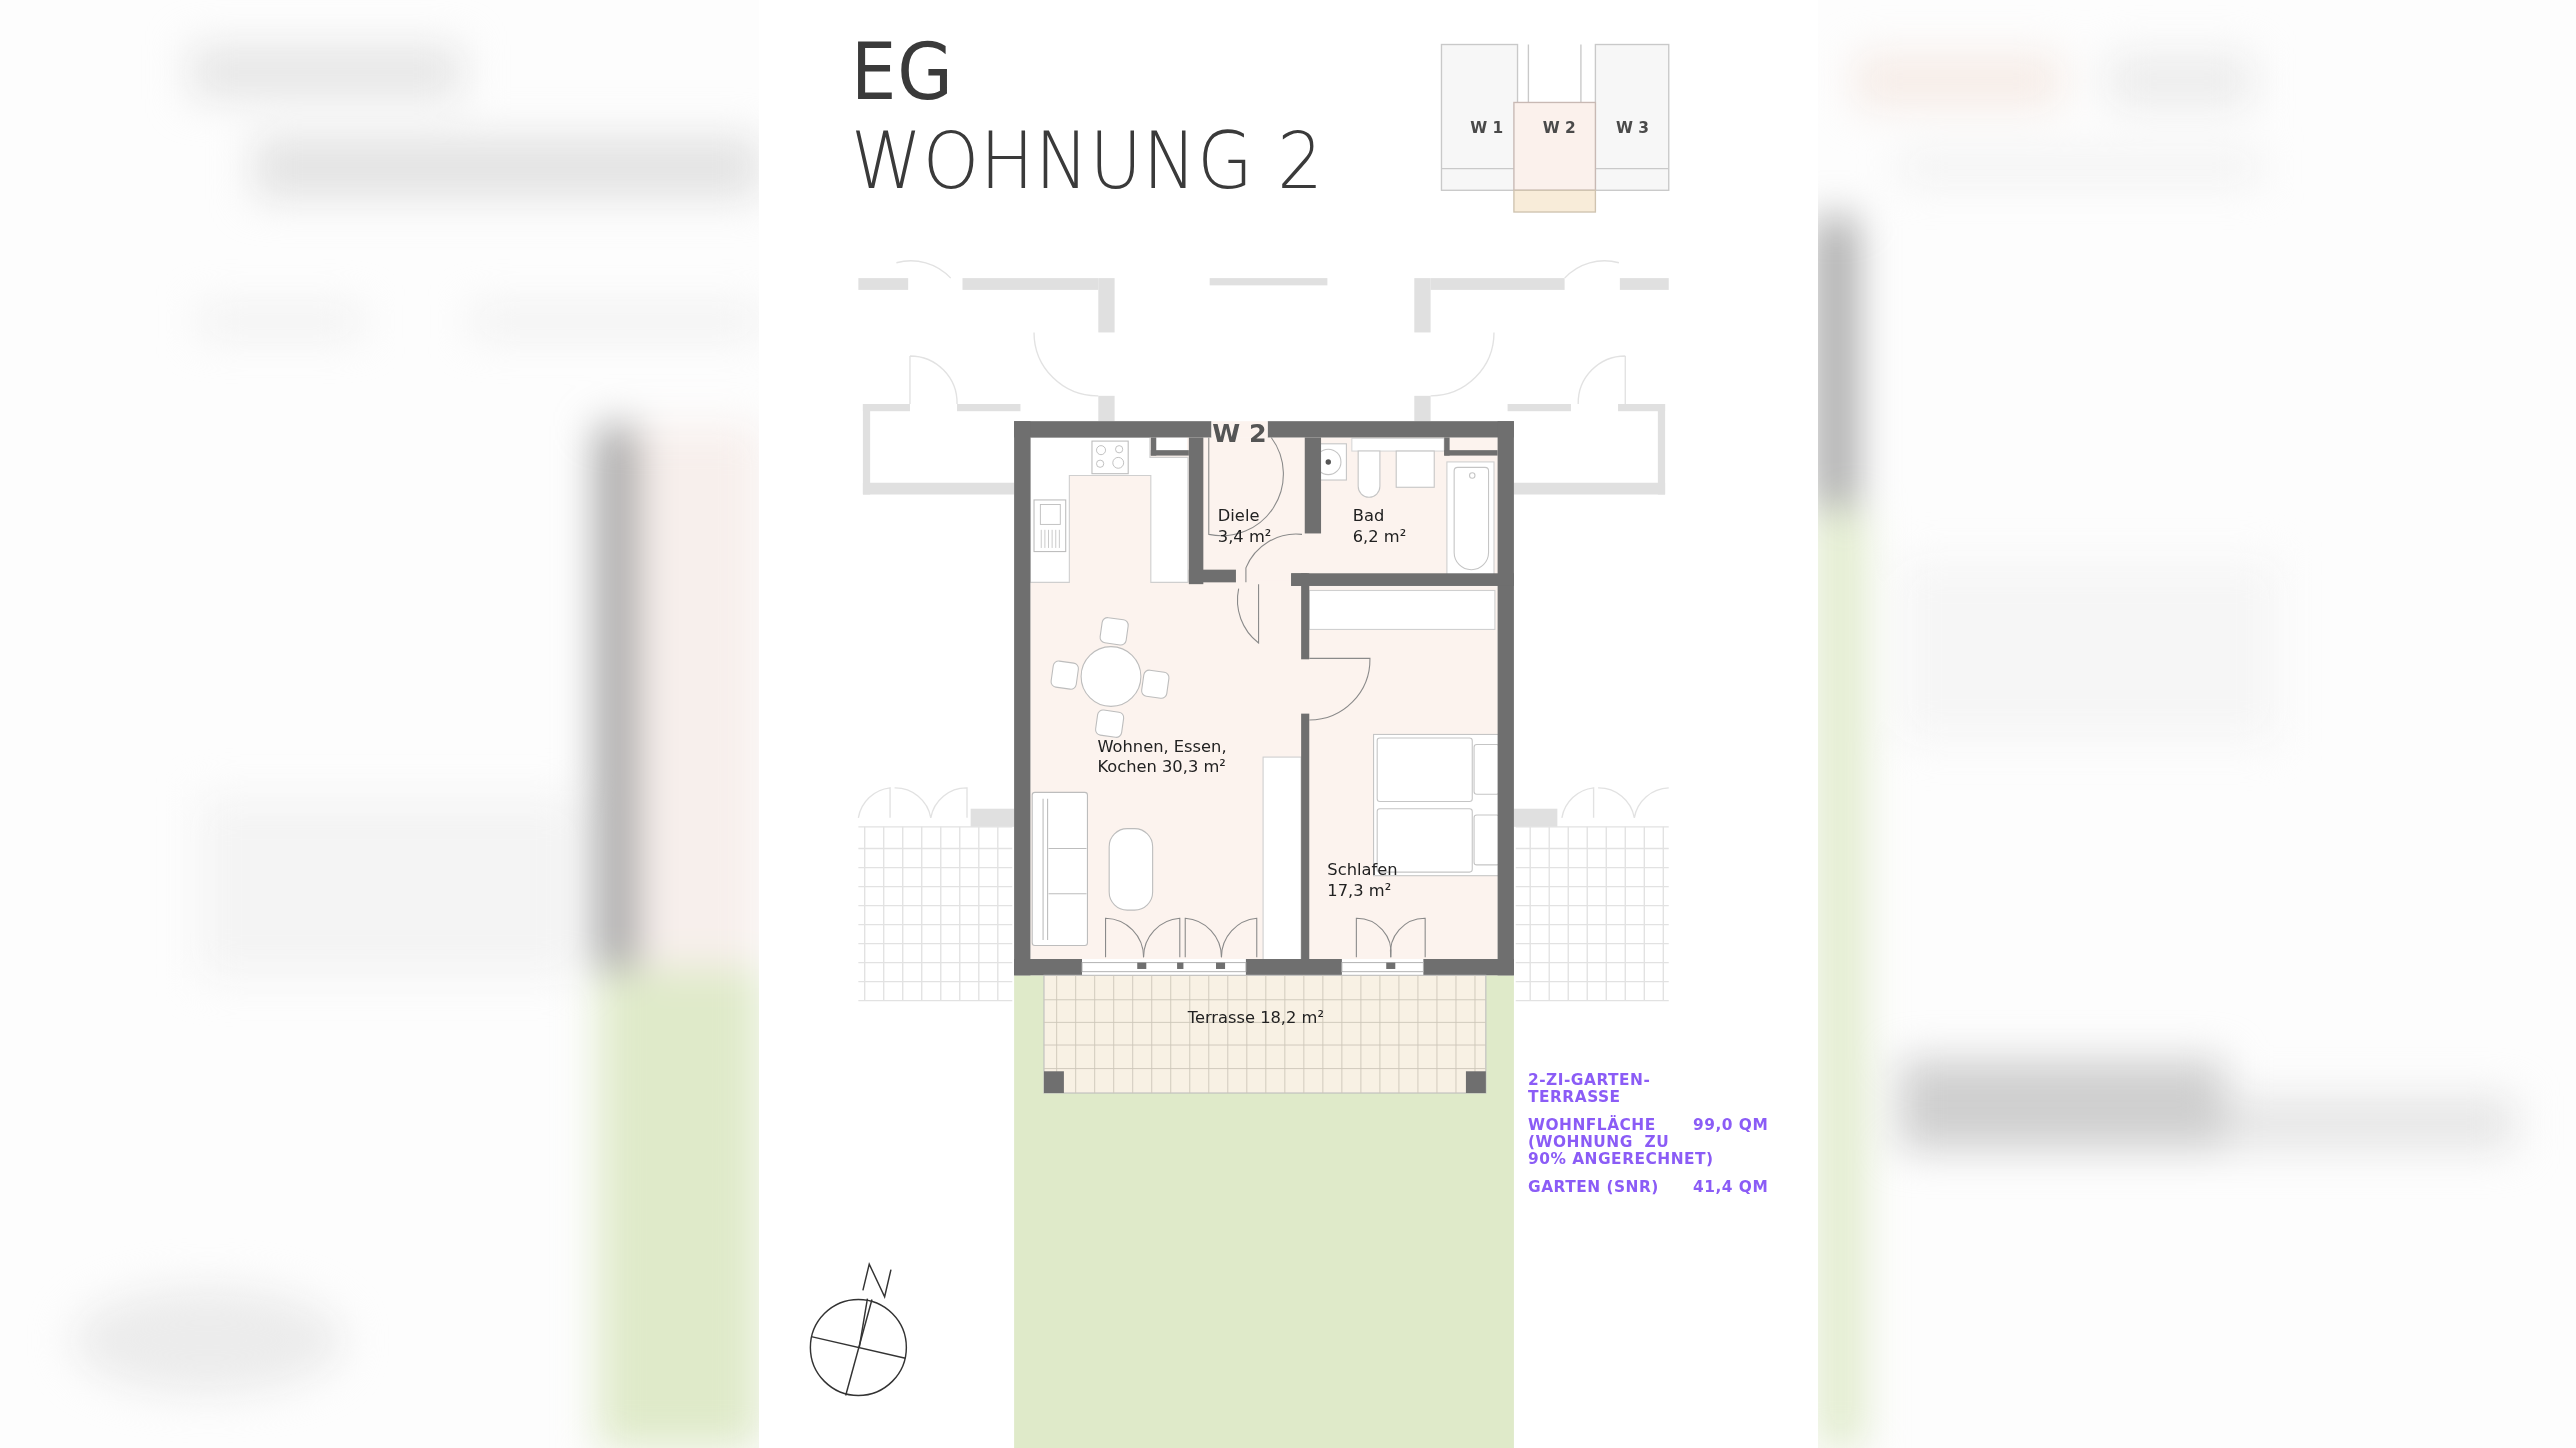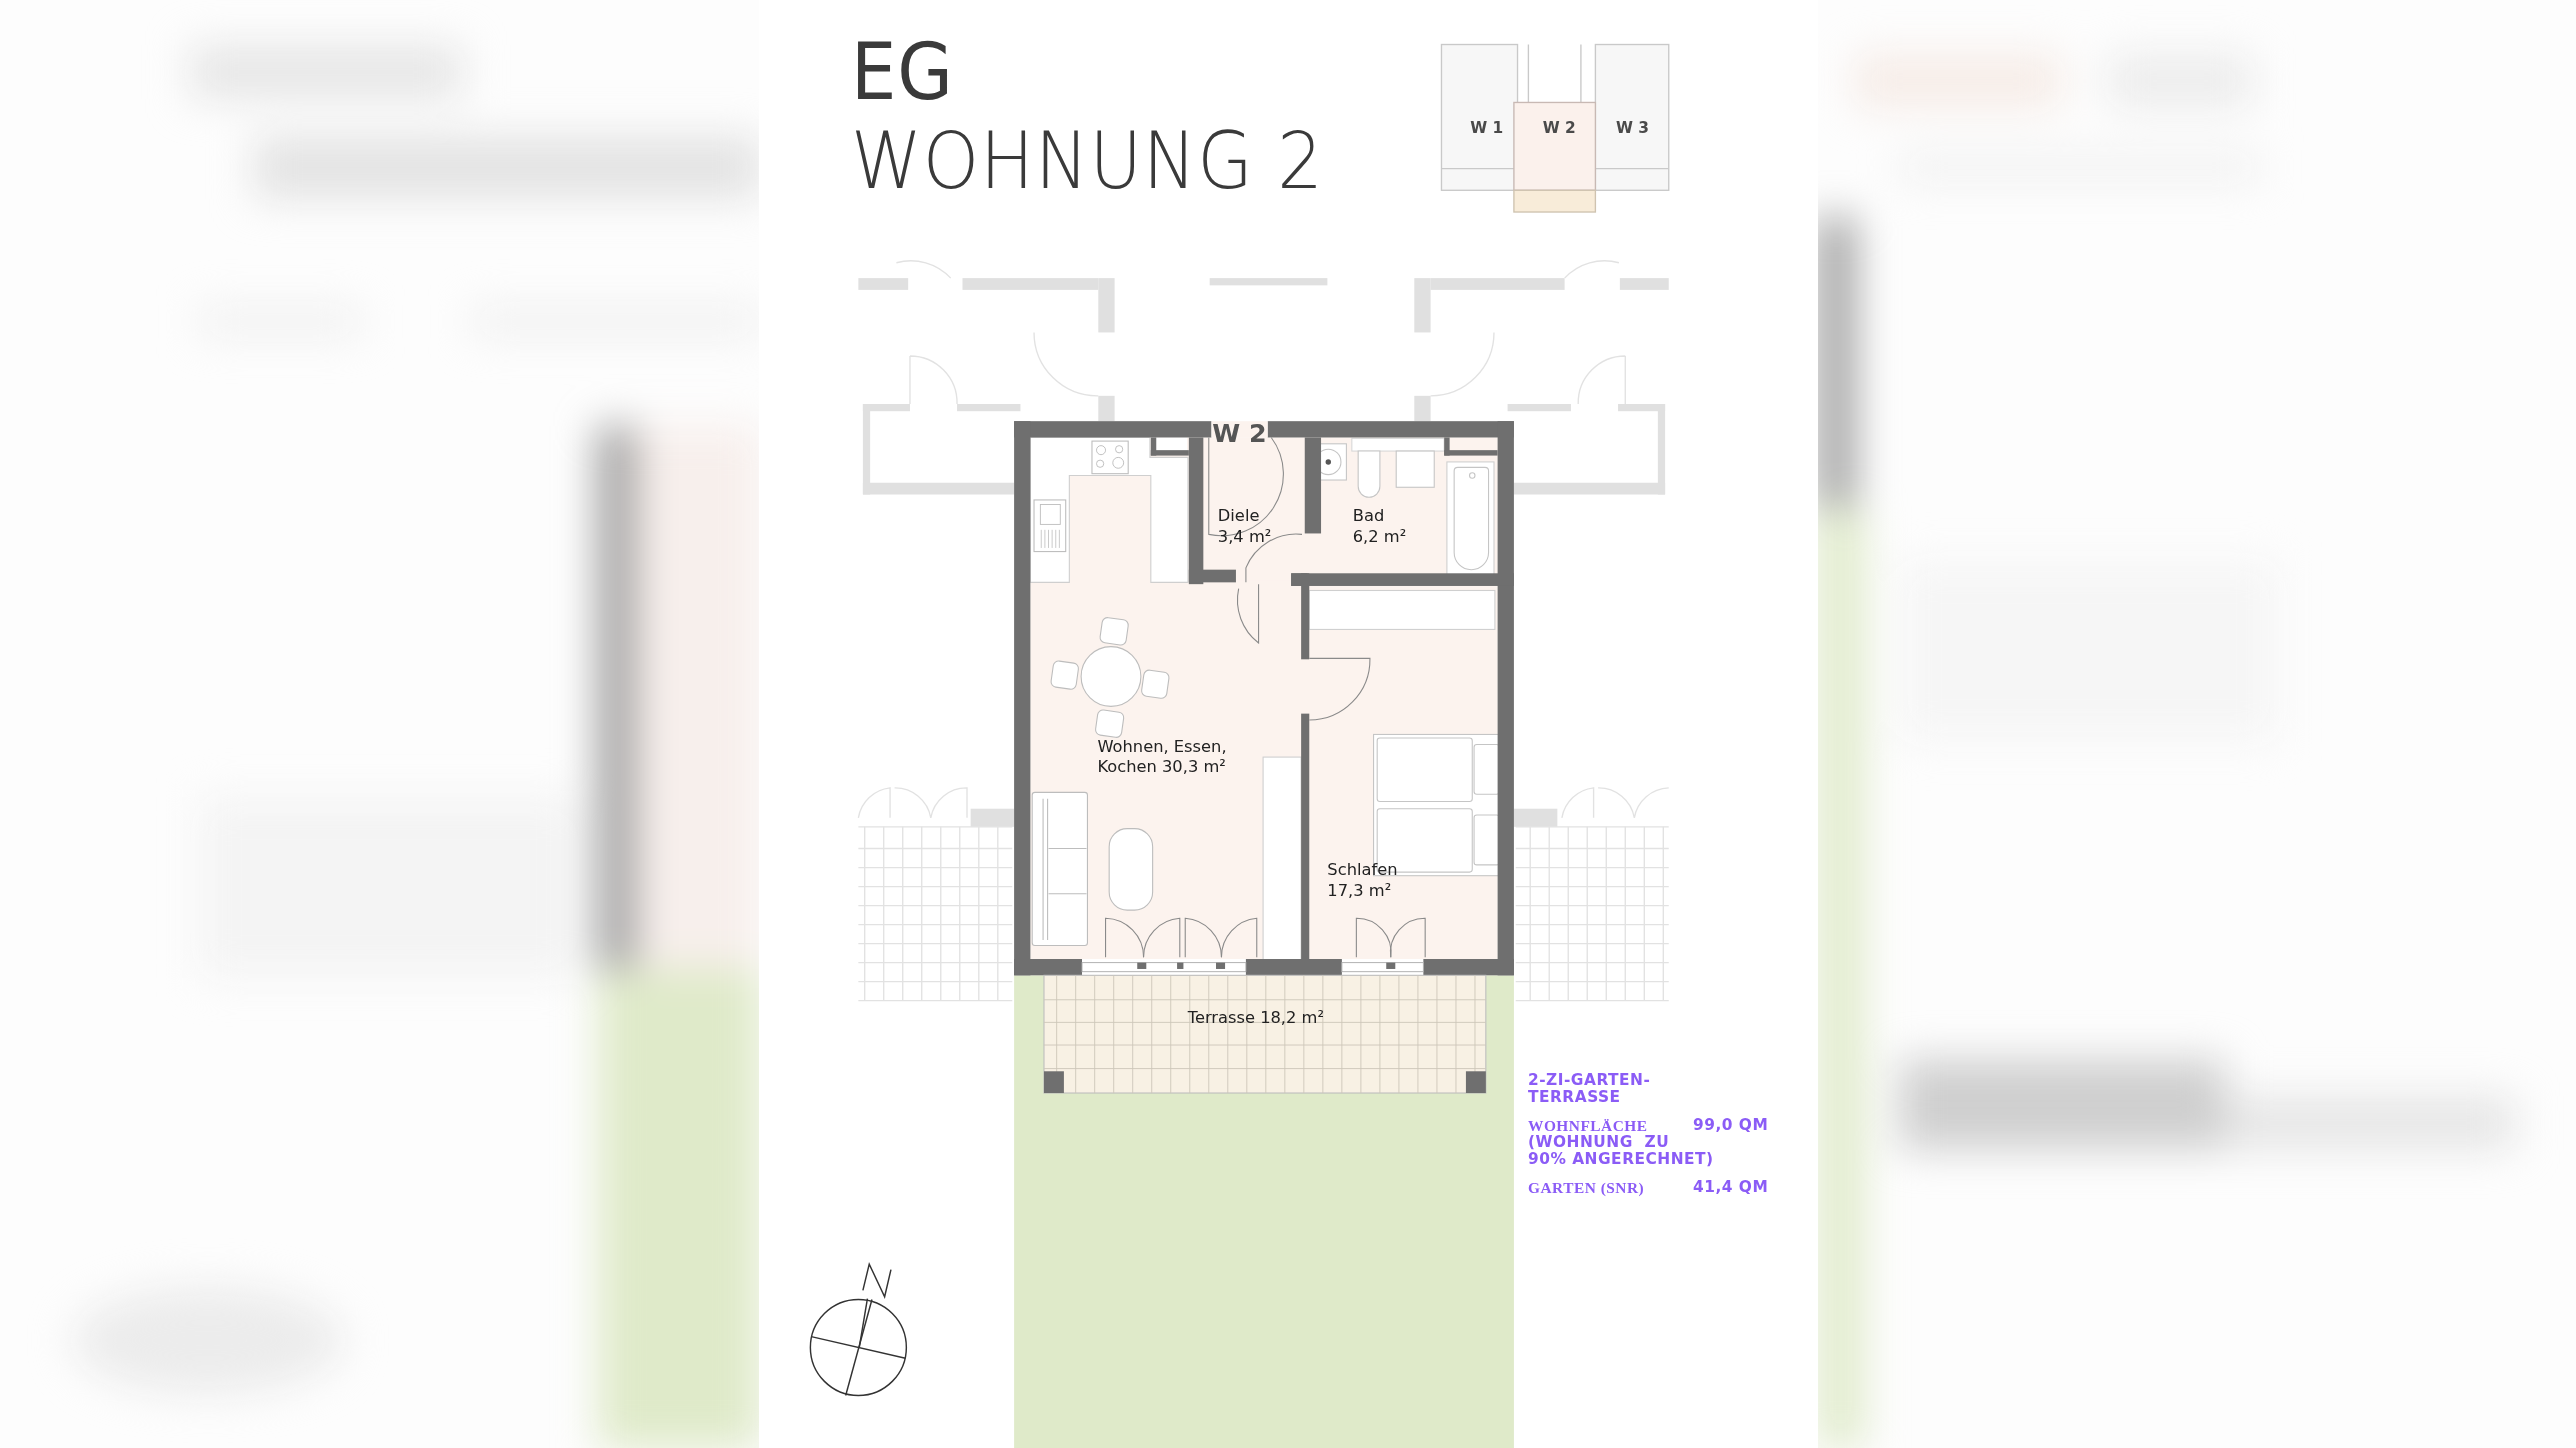--- a/index.html
+++ b/index.html
@@ -9,21 +9,21 @@
   .bg-blur.right { right: 0; width: 758px; }
   .blur-inner { position: absolute; inset: 0; filter: blur(20px); }
   .panel { position: absolute; left: 759px; top: 0; width: 1059px; height: 1449px; background: #ffffff; overflow: hidden; }
   svg { display: block; }
   .title { position: absolute; left: 851px; font-family: "DejaVu Sans", sans-serif; font-weight: 200; color: #333; letter-spacing: 0.9px; }
   .title.eg { top: 27px; font-size: 78px; transform: scaleX(0.92); transform-origin: left; font-weight: normal; -webkit-text-stroke: 0; color: #3a3a3a; }
   .title.wohnung { top: 116px; font-size: 78px; transform: scaleX(0.92); transform-origin: left; color: #3a3a3a; }
   .lbl { font-family: "DejaVu Sans", sans-serif; font-size: 18px; fill: #222; }
   .info { position: absolute; left: 1528px; top: 1049px; font-family: "DejaVu Sans", sans-serif; font-weight: bold; font-size: 15.4px; color: #8b5cf6; line-height: 17px; letter-spacing: 0.5px; margin-top: 23px; }
   .info .row { display: flex; }
-  .info .k { width: 165px; font-family: Liberation Serif, serif; }
+  .info .k { width: 165px; }
   .info .gap { height: 11px; }
 </style>
 </head>
 <body>
 
 <div class="bg-blur left">
   <div class="blur-inner">
     <div style="position:absolute;left:190px;top:45px;width:272px;height:54px;background:#e6e6e6;"></div>
     <div style="position:absolute;left:254px;top:136px;width:507px;height:63px;background:#e3e3e3;"></div>
     <div style="position:absolute;left:199px;top:308px;width:163px;height:27px;background:#efefef;"></div>

